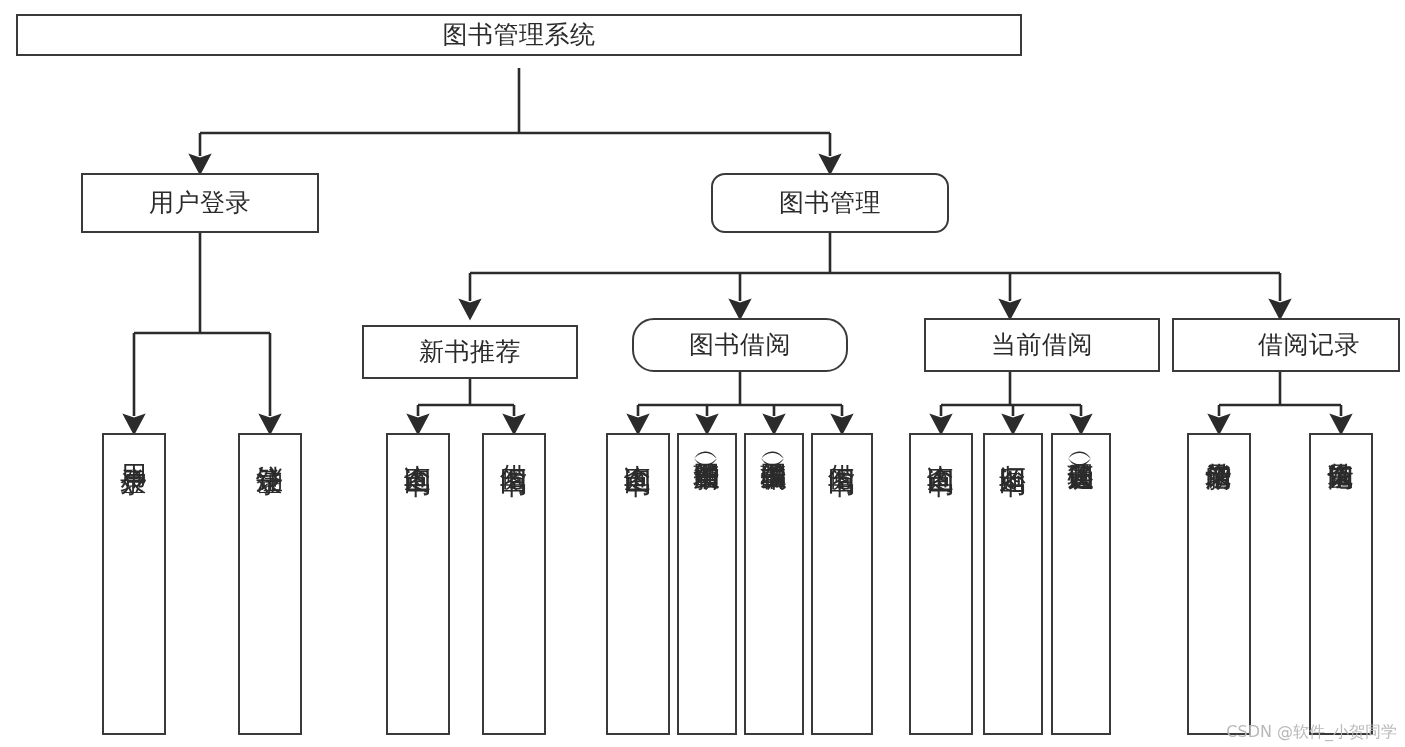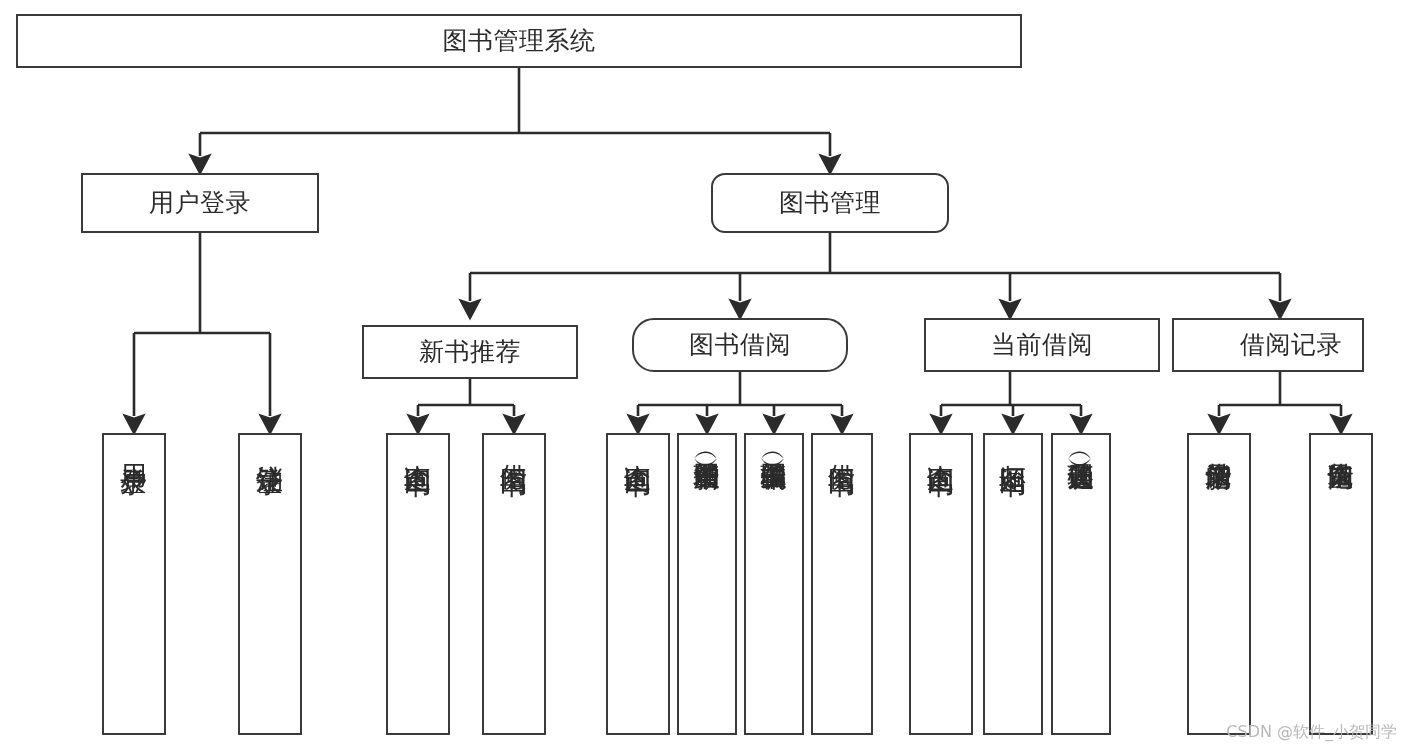--- a/index.html
+++ b/index.html
@@ -120,41 +120,41 @@
         <path d="M 941 405 L 941 416" marker-end="url(#arrowhead)"></path>
         <path d="M 1013 405 L 1013 416" marker-end="url(#arrowhead)"></path>
         <path d="M 1081 405 L 1081 416" marker-end="url(#arrowhead)"></path>
         <path d="M 1280 372 L 1280 405"></path>
         <path d="M 1219 405 L 1341 405"></path>
         <path d="M 1219 405 L 1219 416" marker-end="url(#arrowhead)"></path>
         <path d="M 1341 405 L 1341 416" marker-end="url(#arrowhead)"></path>
       </g>
   </svg>
 
-  <div class="node h root" style="left: 16px; top: 14px; width: 1006px; height: 54px;">
+  <div class="node h root" style="left: 16px; top: 14px; width: 1006px; height: 42px;">
     <span class="lbl">图书管理系统</span>
   </div>
 
   <div class="node h" style="left: 81px; top: 173px; width: 238px; height: 60px;">
     <span class="lbl">用户登录</span>
   </div>
   <div class="node h" style="left: 711px; top: 173px; width: 238px; height: 60px; border-radius: 14px;">
     <span class="lbl">图书管理</span>
   </div>
 
   <div class="node h" style="left: 362px; top: 325px; width: 216px; height: 54px;">
     <span class="lbl">新书推荐</span>
   </div>
   <div class="node h" style="left: 632px; top: 318px; width: 216px; height: 54px; border-radius: 22px;">
     <span class="lbl">图书借阅</span>
   </div>
   <div class="node h" style="left: 892px; top: 318px; width: 236px; height: 54px; margin-left: 32px;">
     <span class="lbl">当前借阅</span>
   </div>
-  <div class="node h" style="left: 1172px; top: 318px; width: 192px; height: 54px; padding-left: 46px;">
+  <div class="node h" style="left: 1172px; top: 318px; width: 228px; height: 54px; padding-left: 46px;">
     <span class="lbl">借阅记录</span>
   </div>
 
   <div class="node v" style="left: 102px; top: 433px; width: 64px; height: 302px;">
     <span class="lbl">用户登录</span>
   </div>
   <div class="node v" style="left: 238px; top: 433px; width: 64px; height: 302px;">
     <span class="lbl">注销登录</span>
   </div>
 

